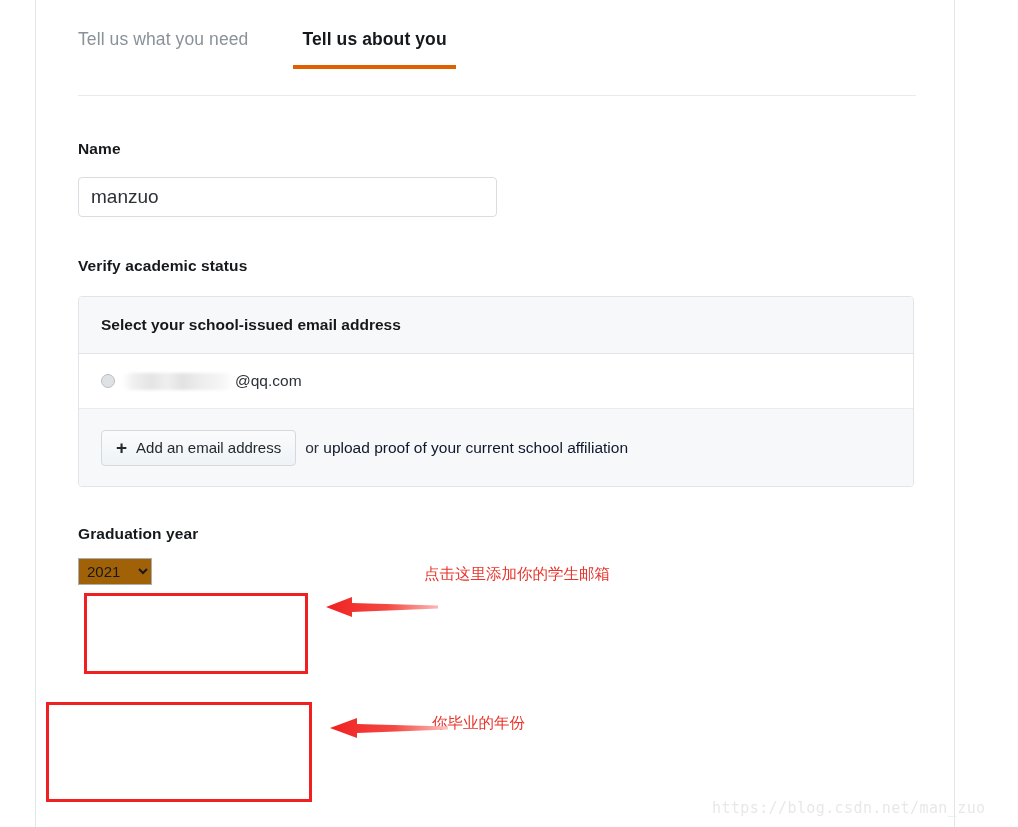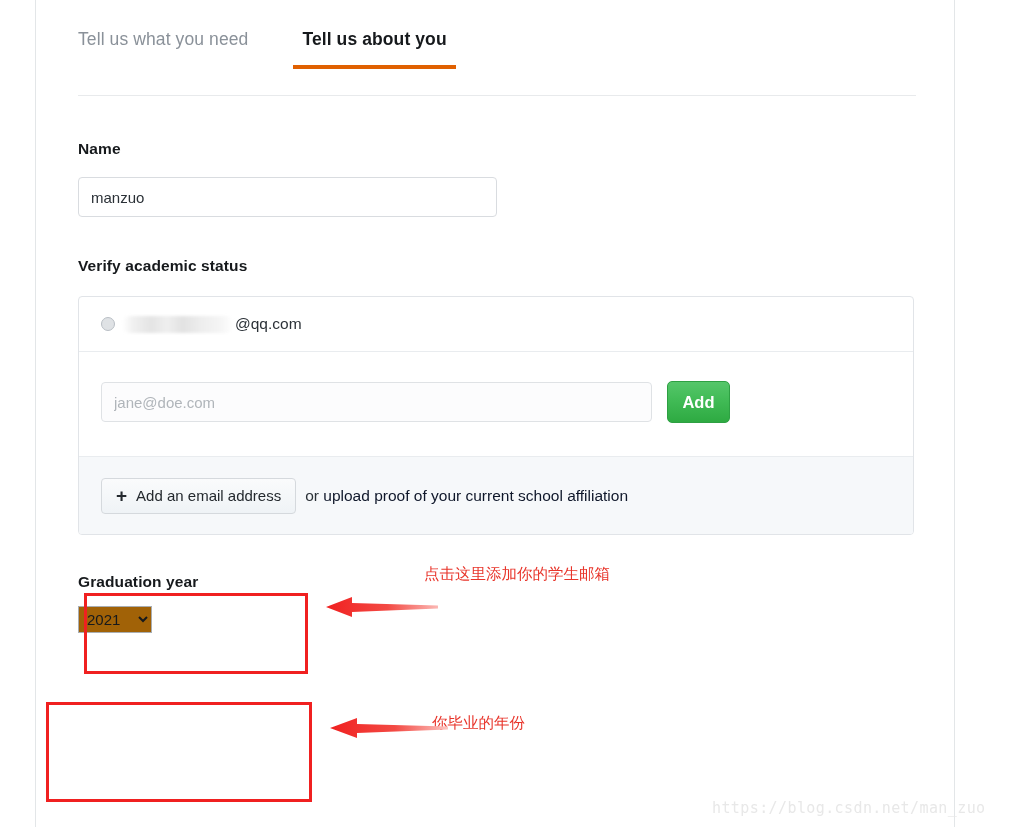--- a/index.html
+++ b/index.html
@@ -80,21 +80,21 @@
 
   #name-label { margin-top: 44px; }
 
   #name-input {
     display: block;
     margin-top: 19px;
     width: 419px;
     height: 40px;
     padding: 0 12px;
     font-family: "Liberation Sans", sans-serif;
-    font-size: 15px;
+    font-size: 19px;
     color: #2b3137;
     border: 1px solid #d9dce0;
     border-radius: 4px;
     background: #fff;
     outline: none;
   }
   #name-input::placeholder { color: #a9b0b7; }
 
   #verify-label { margin-top: 40px; display: block; }
 
@@ -284,31 +284,28 @@
       <div class="tab active">Tell us about you</div>
     </div>
 
     <div class="section-label" id="name-label">Name</div>
     <input id="name-input" type="text" value="manzuo" style="">
 
     <div class="section-label" id="verify-label">Verify academic status</div>
 
     <div class="panel">
 
+      <div class="panel-header">Select your school-issued email address</div>
 
       <div class="panel-row">
         <span class="radio"></span>
         <span class="blurred-email"></span>
         <span class="email-domain">@qq.com</span>
       </div>
 
-      <div class="panel-add-row">
-        <input id="new-email-input" type="text" placeholder="jane@doe.com" style="">
-        <button id="add-button">Add</button>
-      </div>
 
       <div class="panel-footer">
         <div id="add-email-address-button">
           <span class="plus-glyph">+</span>
           <span>Add an email address</span>
         </div>
         <div class="footer-or">
           <span>or </span><a class="footer-link">upload proof of your current school affiliation</a>
         </div>
       </div>

